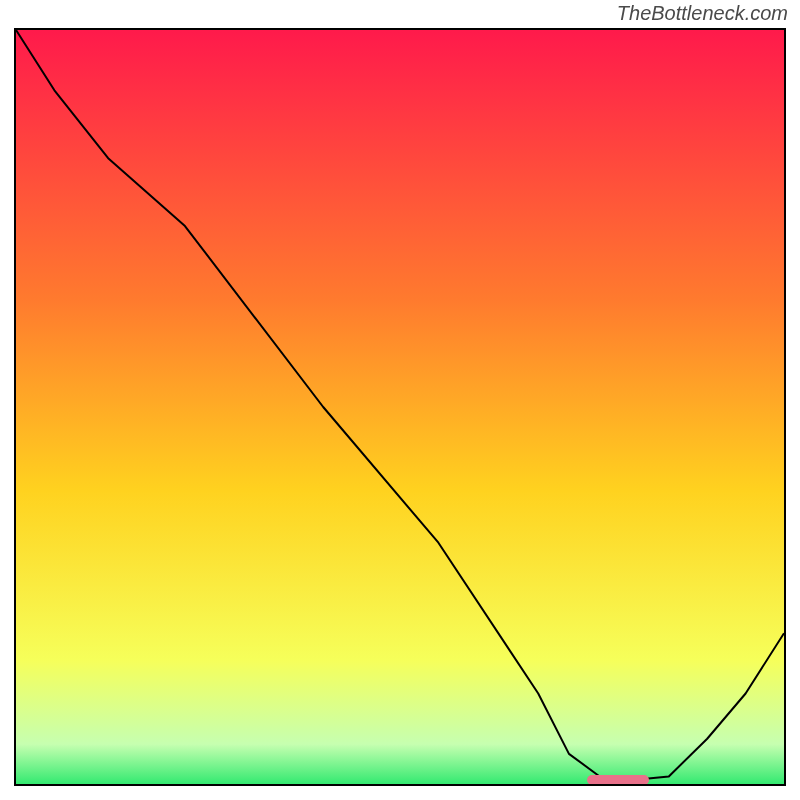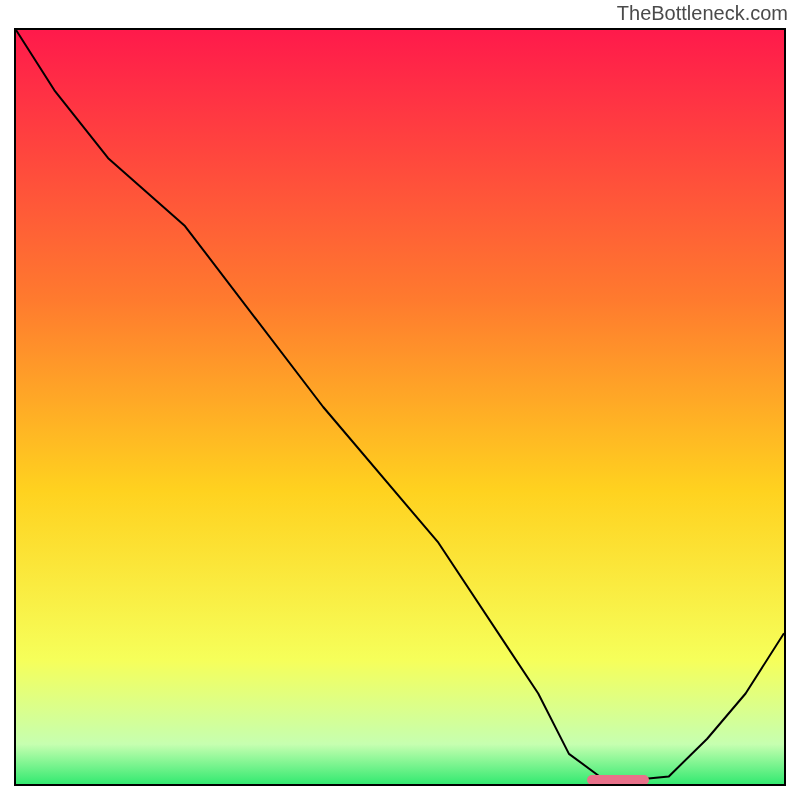--- a/index.html
+++ b/index.html
@@ -13,20 +13,21 @@
   }
   .watermark {
     position: absolute;
     top: 2px;
     right: 12px;
     font-size: 20px;
     font-weight: 500;
     color: #4a4a4a;
     font-family: "Helvetica Neue", Arial, sans-serif;
     z-index: 10;
+    font-style: italic;
   }
   .plot-wrap {
     position: absolute;
     left: 14px;
     top: 28px;
     width: 772px;
     height: 758px;
     border: 2px solid #000;
     overflow: hidden;
   }

